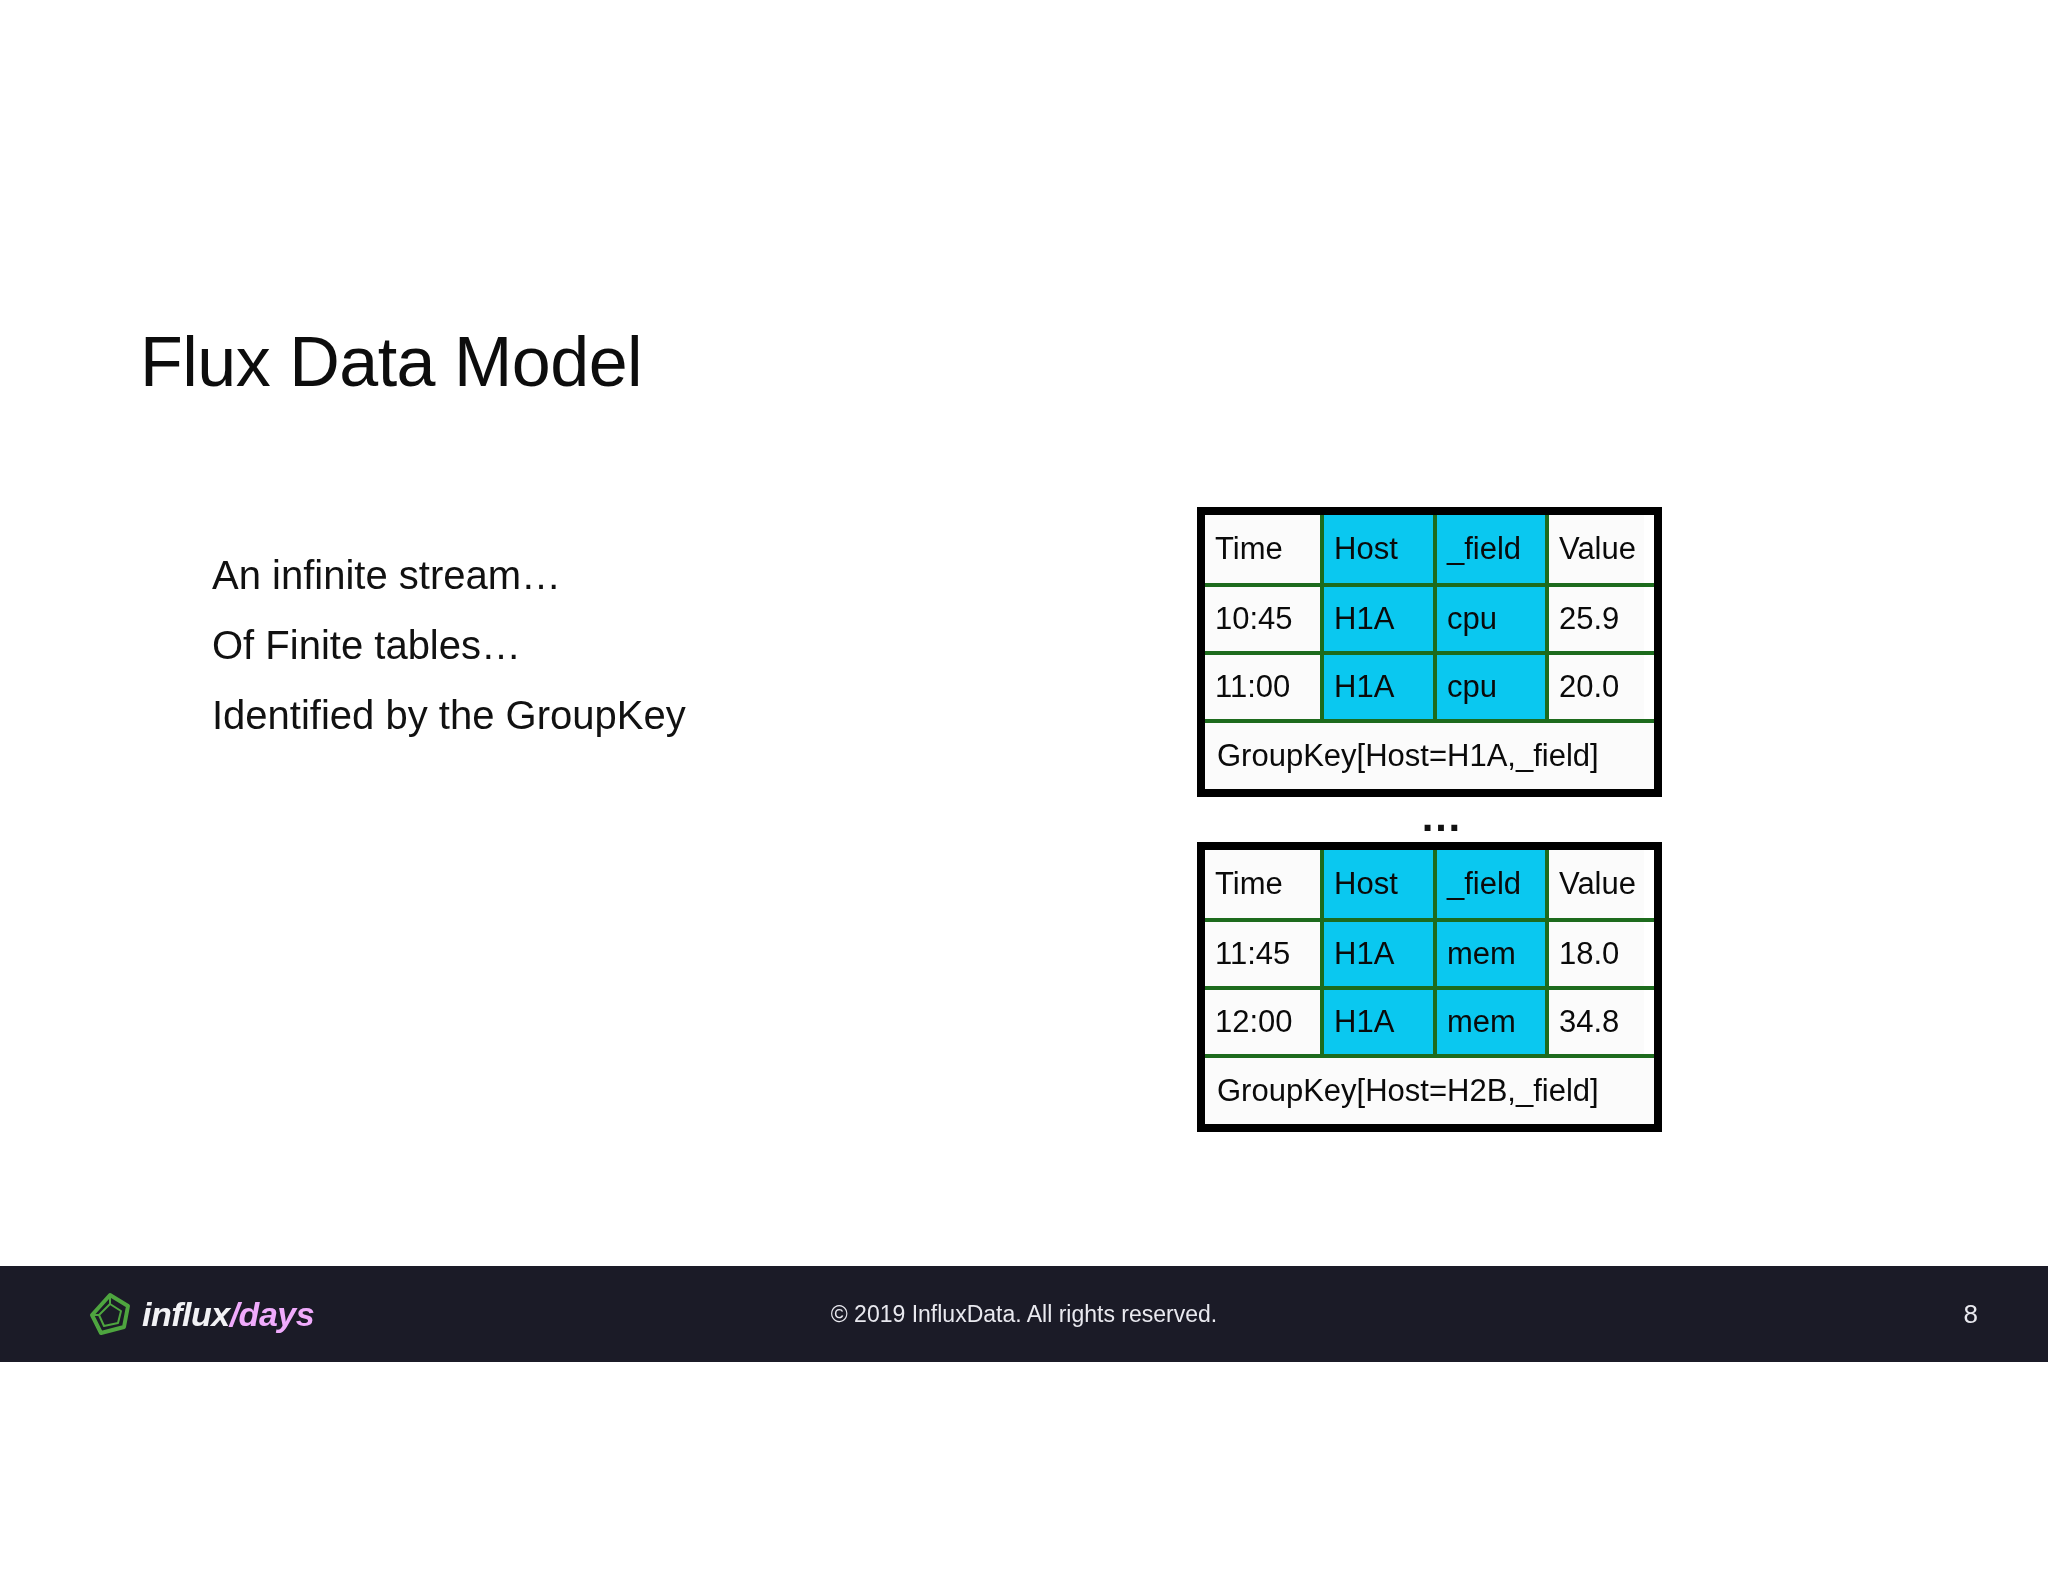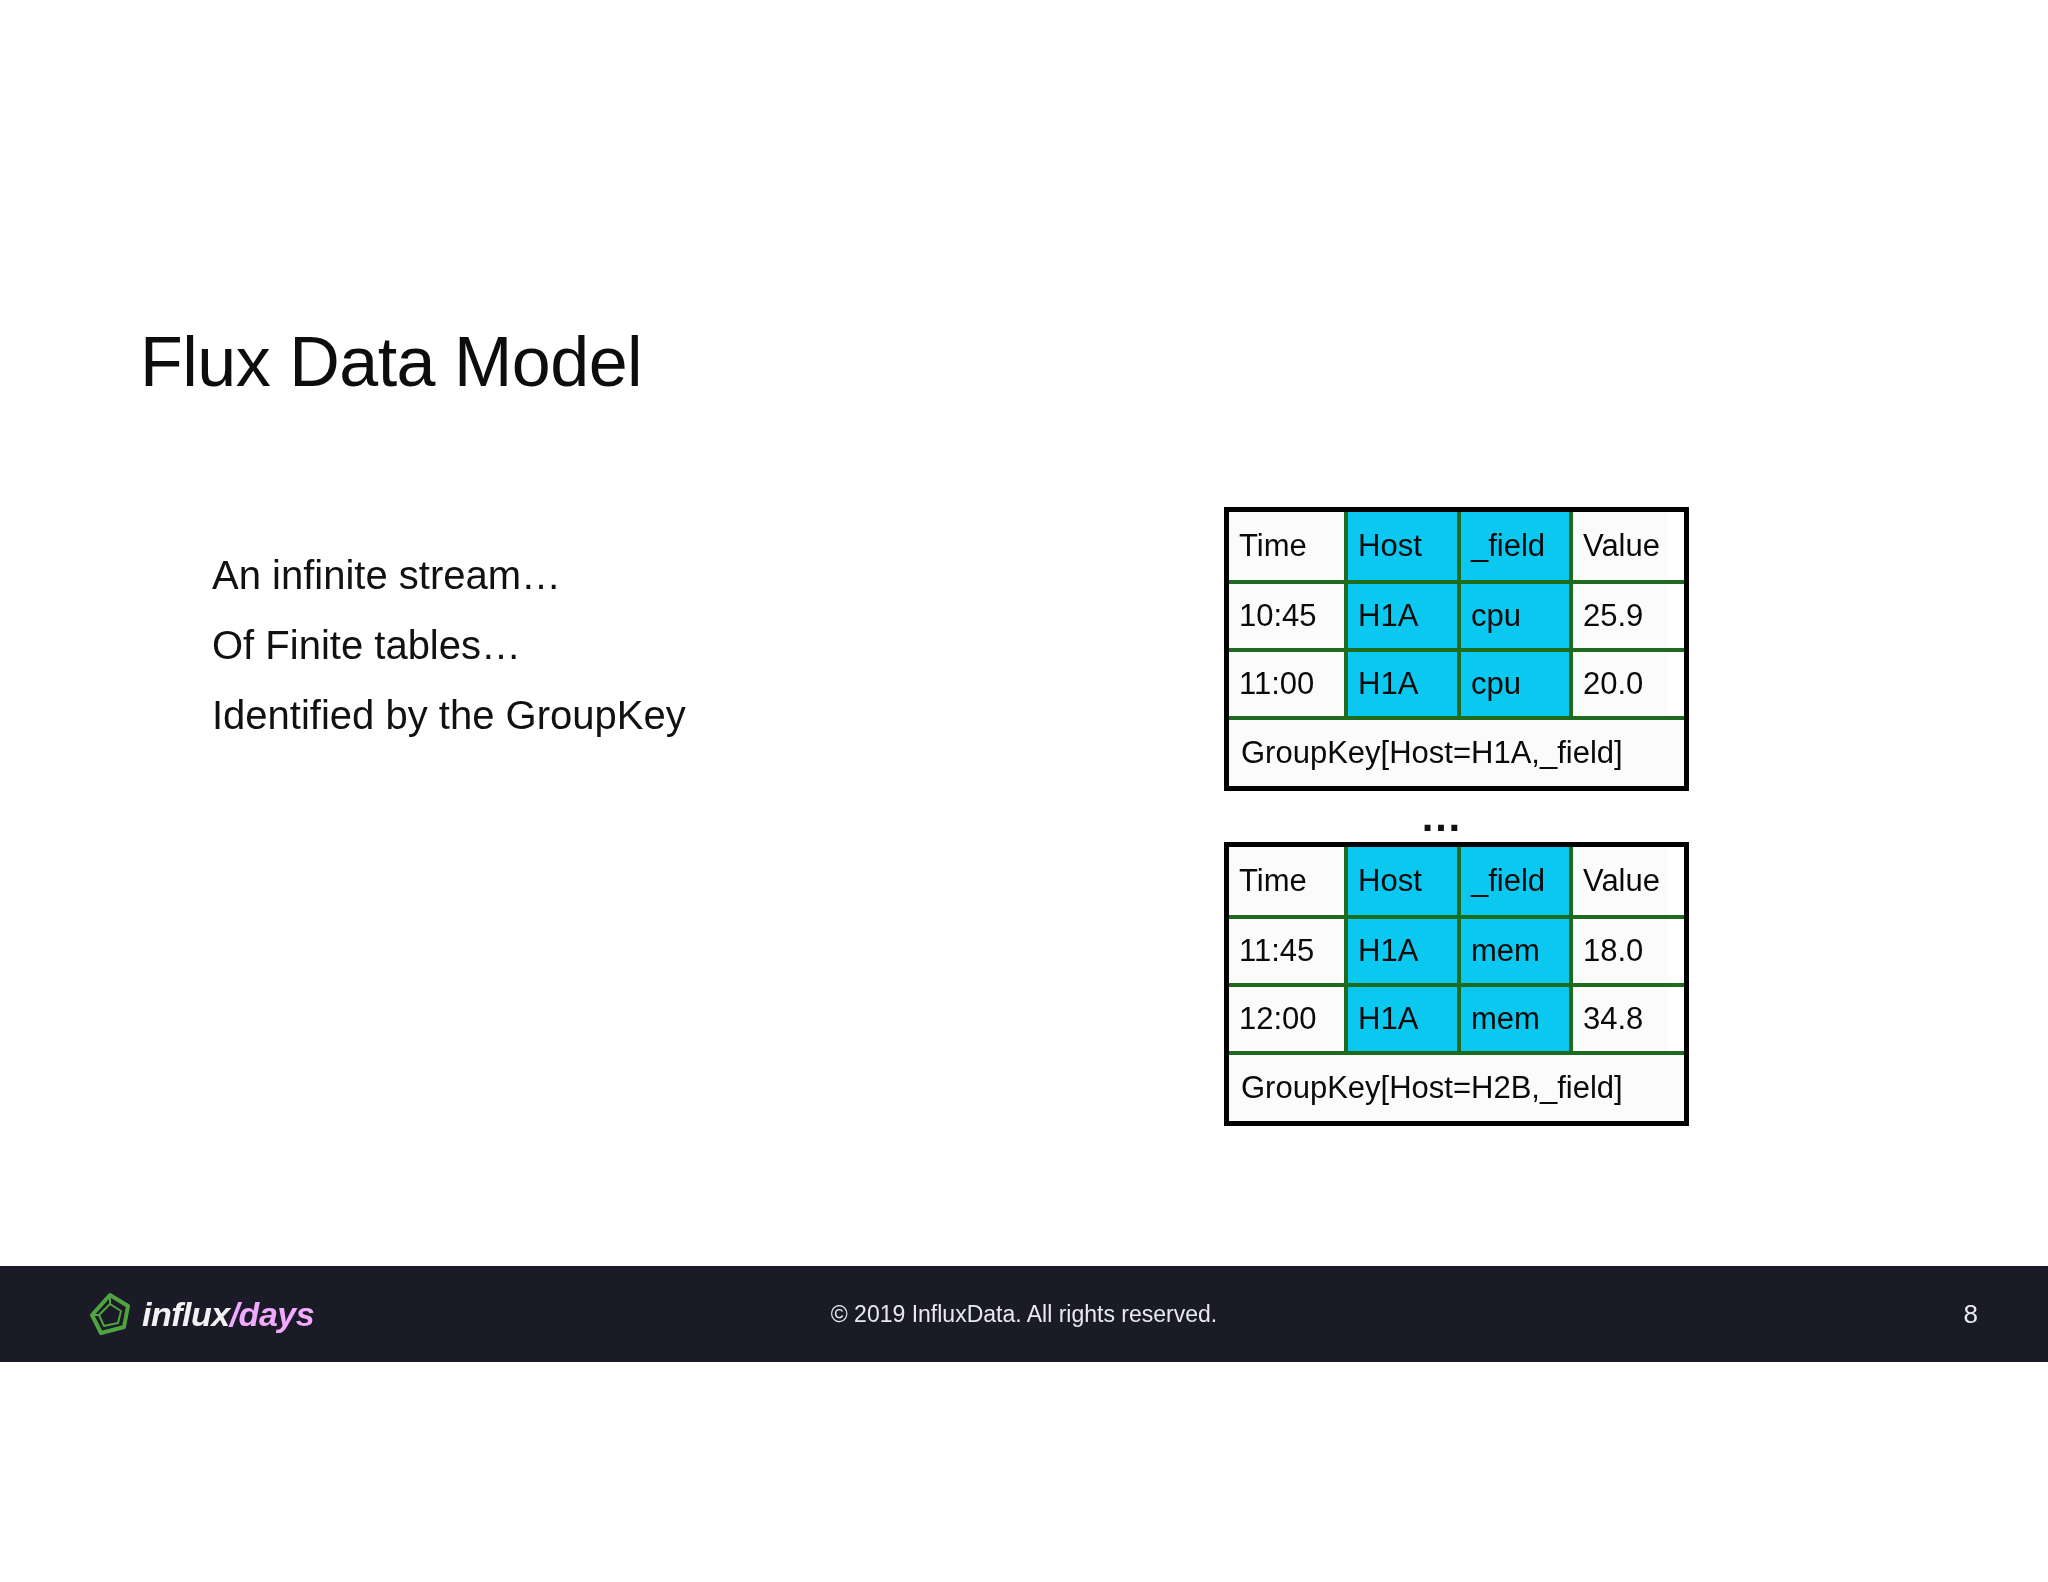--- a/index.html
+++ b/index.html
@@ -46,23 +46,22 @@
     font-weight: 400;
     color: #111111;
     line-height: 70px;
     white-space: nowrap;
   }
 
   
   .flux-table {
     position: absolute;
     width: 465px;
-    border: 5px solid #000000;
+    border: 8px solid #000000;
     background: #ffffff;
-    margin-left: 27px;
   }
   #table-1 { left: 1197px; top: 507px; }
   #table-2 { left: 1197px; top: 842px; }
 
   .tbl-row {
     display: flex;
     width: 100%;
     height: 68px;
   }
   .tbl-row + .tbl-row { border-top: 4px solid #1d6b1d; }

